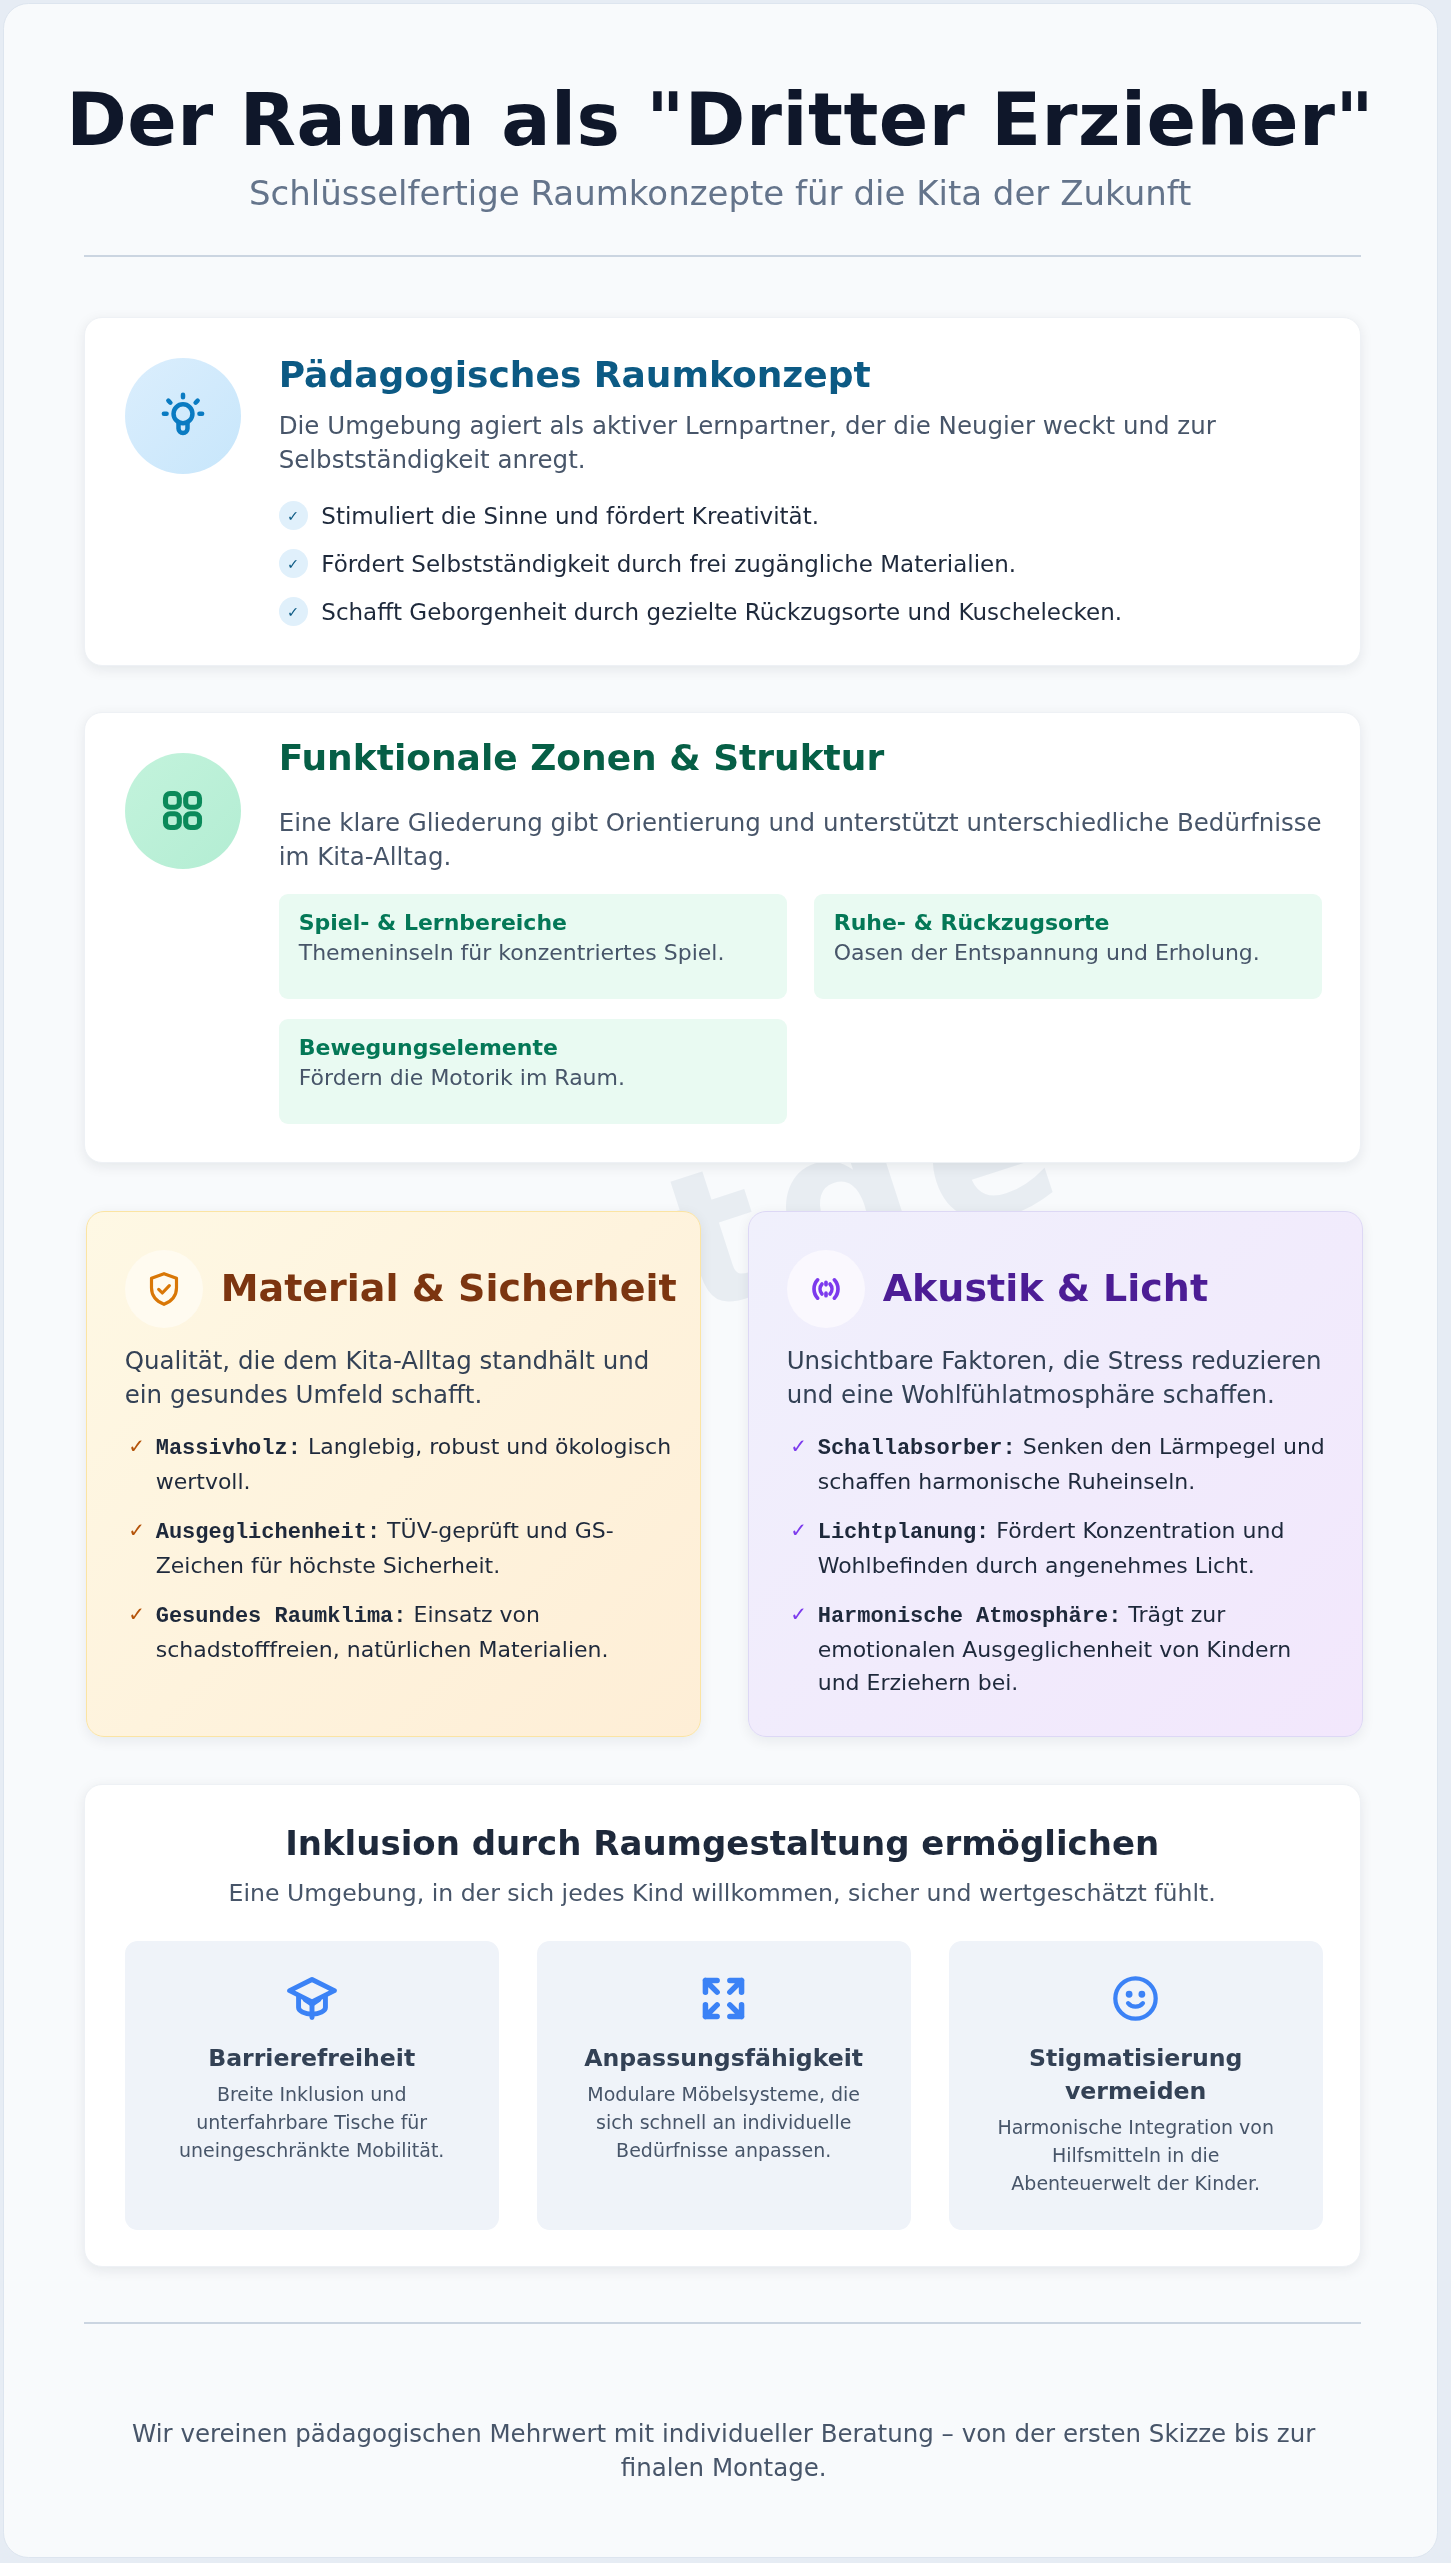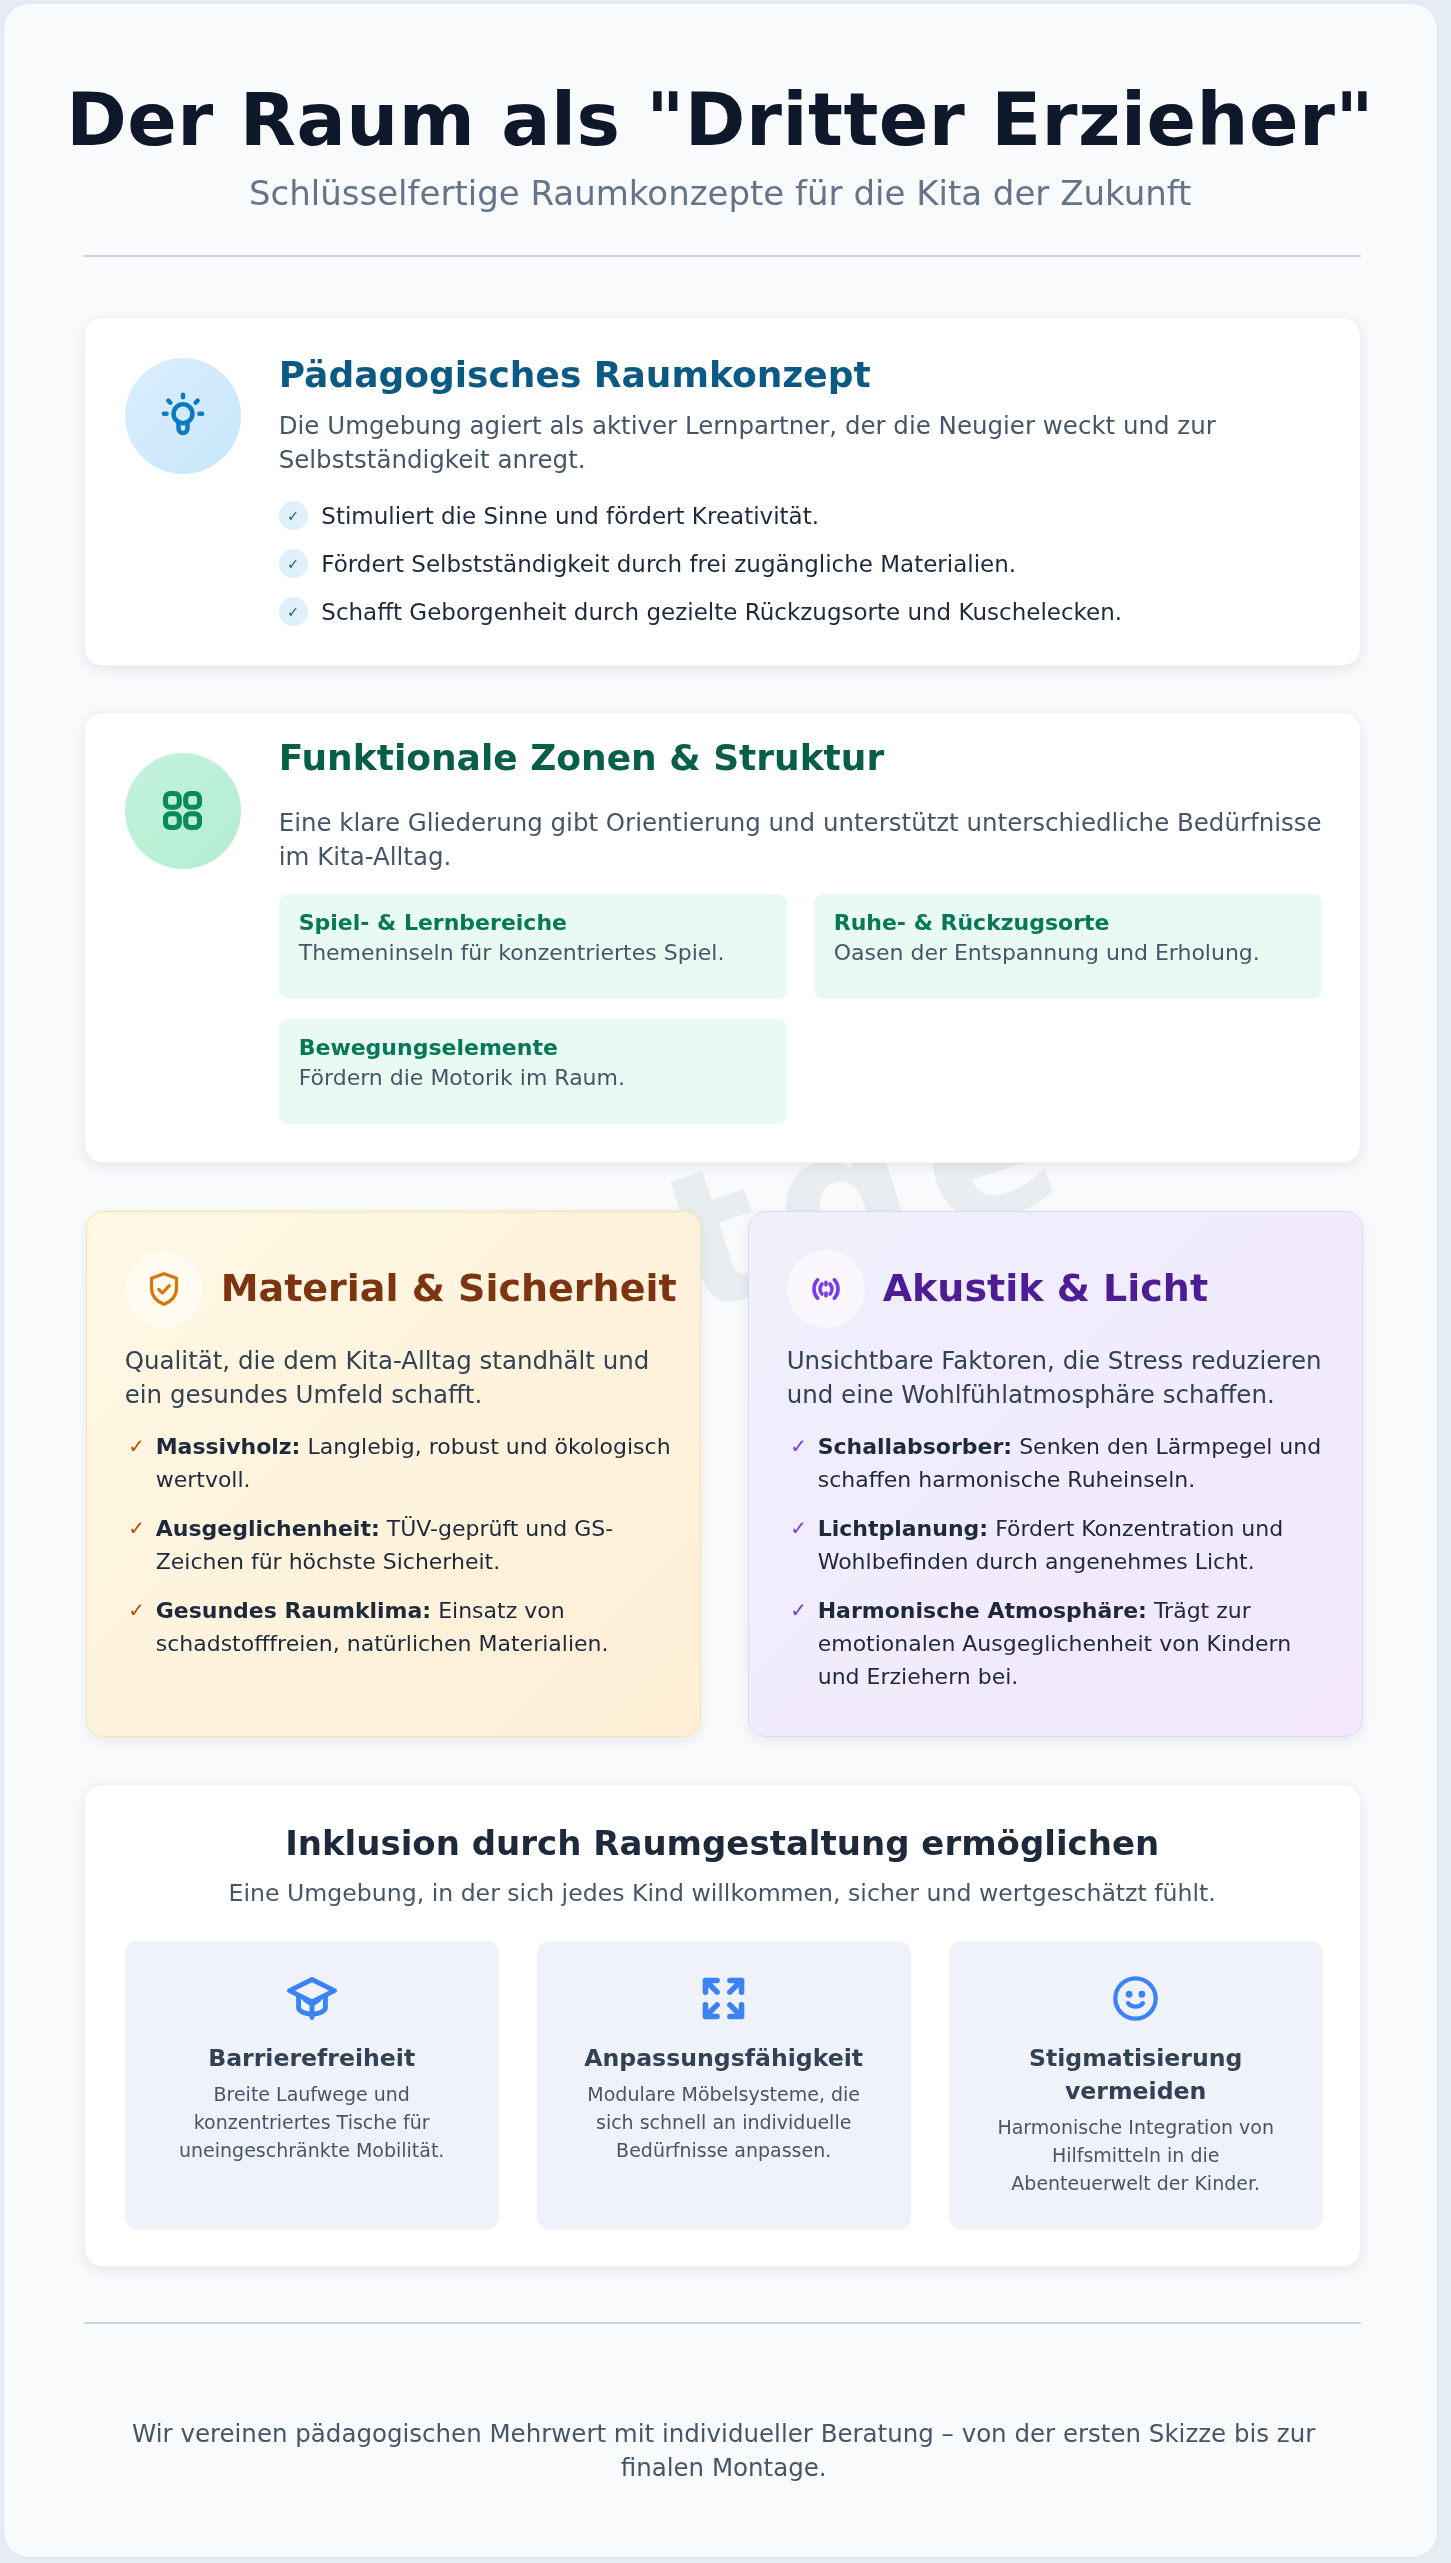--- a/index.html
+++ b/index.html
@@ -71,21 +71,21 @@
     .c4 .icon-circle { background: #faf8fe; }
     .half .card-title { left: 134px; top: 54px; font-size: 38px; }
     .c3 .card-title { color: #7c3510; }
     .c4 .card-title { color: #4c1d95; }
     .half .card-desc { left: 38px; top: 132px; width: 544px; font-size: 24.5px; line-height: 34px; color: #334155; }
     .feat { position: absolute; left: 38px; top: 218px; width: 553px; list-style: none; }
     .feat li { display: flex; font-size: 22px; line-height: 33px; color: #1e293b; margin-bottom: 16.3px; }
     .feat .tick { width: 31px; flex: none; font-size: 20px; padding-left: 3.6px; }
     .c3 .tick { color: #b45309; }
     .c4 .tick { color: #7c3aed; }
-    .feat b { font-weight: bold; }
+    .feat b { font-weight: bold; font-family: Liberation Mono, monospace; }
 
     
     .c5 { left: 80px; top: 1780px; width: 1277px; height: 483px; }
     .c5 .sec-title { position: absolute; left: 0; width: 100%; top: 38px; text-align: center; font-size: 34px; font-weight: bold; color: #1e293b; }
     .c5 .sec-sub { position: absolute; left: 0; width: 100%; top: 94px; text-align: center; font-size: 23.6px; color: #475569; }
     .incl { position: absolute; left: 40px; top: 156px; width: 1198px; display: grid; grid-template-columns: 374px 374px 374px; gap: 38px; }
     .incl-card { background: #eff3f9; border-radius: 12.7px; height: 289px; text-align: center; padding-top: 31px; }
     .incl-icon { height: 54px; display: flex; align-items: center; justify-content: center; margin-bottom: 16.3px; }
     .incl-title { font-size: 23.6px; font-weight: bold; color: #334155; line-height: 33px; padding: 0 36px; margin-top: 12px; }
     .incl-desc { font-size: 19px; color: #475569; line-height: 28px; margin-top: 5.4px; padding: 0 36px; }
@@ -220,21 +220,21 @@
       <div class="incl-card">
         <div class="incl-icon">
           <svg width="54" height="47" viewBox="0 0 24 21" fill="none" stroke="#3b82f6" stroke-width="2.2" stroke-linejoin="round" stroke-linecap="round">
             <path d="M12 2L22 7 12 12 2 7z"></path>
             <path d="M6 9.5v5c0 1.5 2.7 3 6 3s6-1.5 6-3v-5"></path>
             <path d="M9 11l3 2 3-2"></path>
             <path d="M12 13v6"></path>
           </svg>
         </div>
         <div class="incl-title">Barrierefreiheit</div>
-        <div class="incl-desc">Breite Laufwege und konzentriertes Tische für uneingeschränkte Mobilität.</div>
+        <div class="incl-desc">Breite Inklusion und unterfahrbare Tische für uneingeschränkte Mobilität.</div>
       </div>
       <div class="incl-card">
         <div class="incl-icon">
           <svg width="51" height="51" viewBox="0 0 24 24" fill="none" stroke="#3b82f6" stroke-width="2.6" stroke-linecap="round" stroke-linejoin="round">
             <path d="M3.5 9V3.5H9M3.5 3.5L9 9"></path>
             <path d="M20.5 9V3.5H15M20.5 3.5L15 9"></path>
             <path d="M3.5 15v5.5H9M3.5 20.5L9 15"></path>
             <path d="M20.5 15v5.5H15M20.5 20.5L15 15"></path>
           </svg>
         </div>

